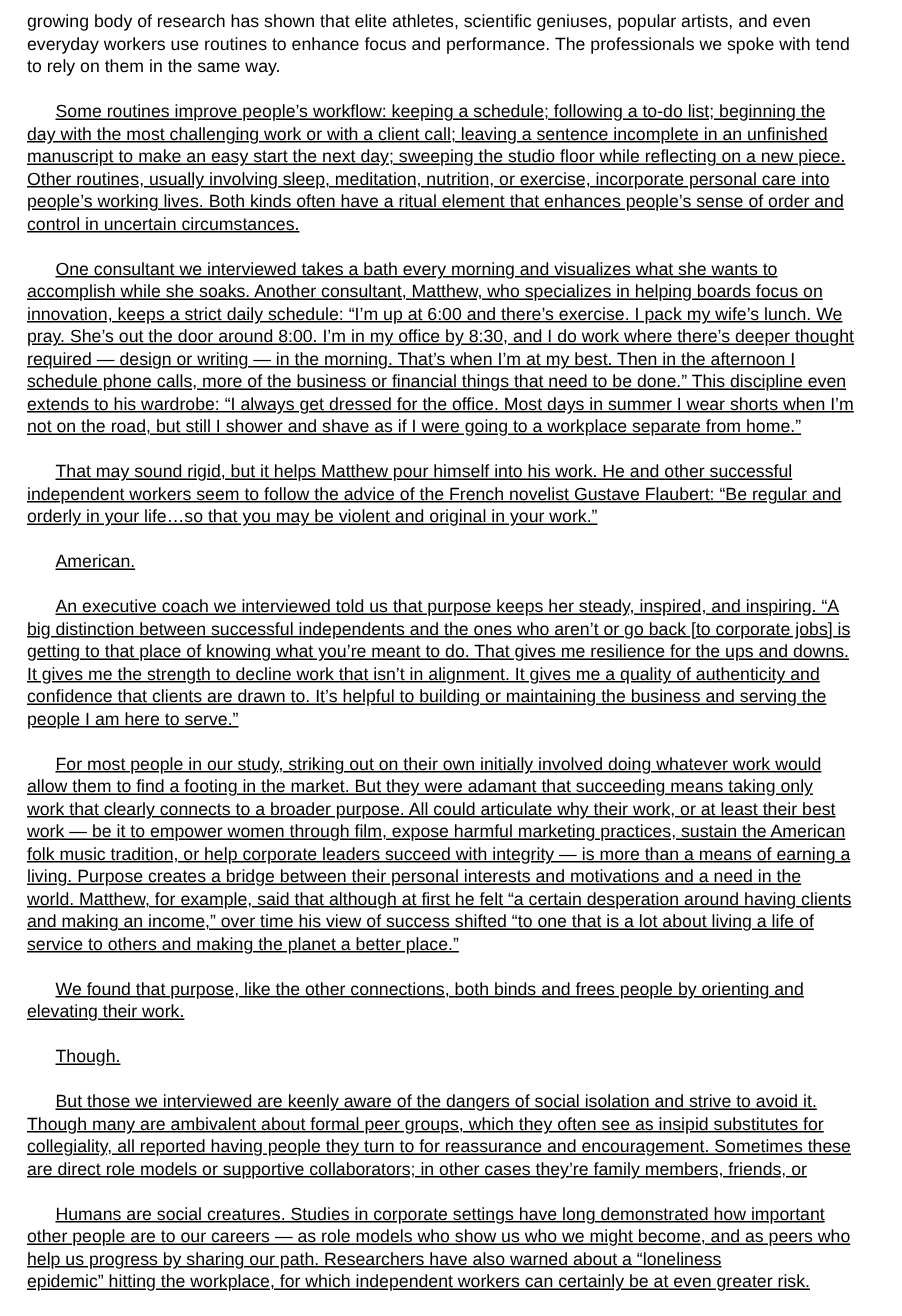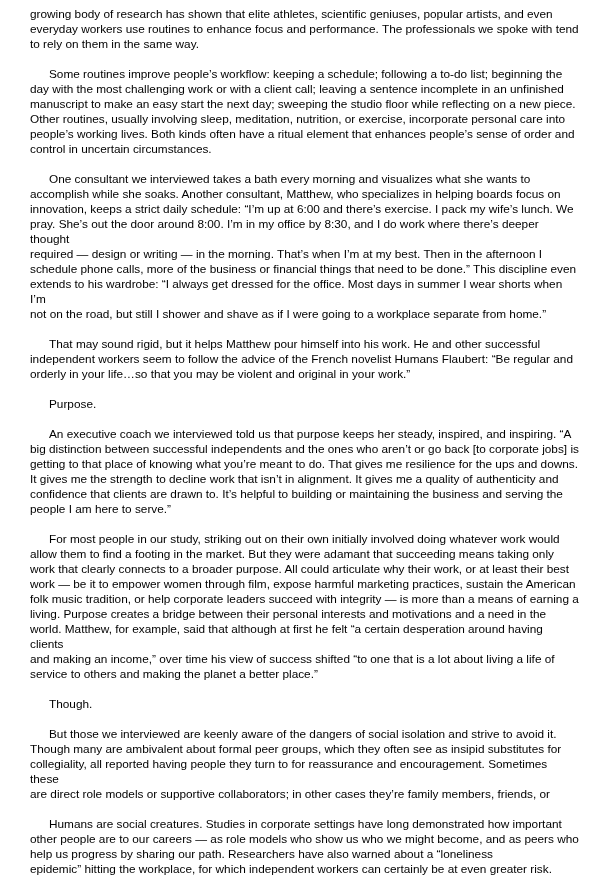--- a/index.html
+++ b/index.html
@@ -21,27 +21,28 @@
   }
   .text-column {
     font-family: "Liberation Sans", sans-serif;
     font-size: 11.8px;
     line-height: 15px;
     color: #000000;
     -webkit-font-smoothing: antialiased;
   }
   .para {
     white-space: pre-line;
-    margin: 15px 0 0 12px;
+    margin: 15px 0 0 0;
   }
   .para:first-child {
     margin-top: 0;
   }
   .para.indent {
     text-indent: 19px;
+    text-decoration: underline;
   }
 </style>
 </head>
 <body style="color: rgb(0, 0, 0); background: rgb(255, 255, 255);">
 
 <main class="page">
   <div class="text-column" id="text-column">
       <p class="para">growing body of research has shown that elite athletes, scientific geniuses, popular artists, and even
 everyday workers use routines to enhance focus and performance. The professionals we spoke with tend
 to rely on them in the same way.</p>
@@ -53,38 +54,40 @@
 control in uncertain circumstances.</p>
       <p class="para indent">One consultant we interviewed takes a bath every morning and visualizes what she wants to
 accomplish while she soaks. Another consultant, Matthew, who specializes in helping boards focus on
 innovation, keeps a strict daily schedule: “I’m up at 6:00 and there’s exercise. I pack my wife’s lunch. We
 pray. She’s out the door around 8:00. I’m in my office by 8:30, and I do work where there’s deeper thought
 required — design or writing — in the morning. That’s when I’m at my best. Then in the afternoon I
 schedule phone calls, more of the business or financial things that need to be done.” This discipline even
 extends to his wardrobe: “I always get dressed for the office. Most days in summer I wear shorts when I’m
 not on the road, but still I shower and shave as if I were going to a workplace separate from home.”</p>
       <p class="para indent">That may sound rigid, but it helps Matthew pour himself into his work. He and other successful
-independent workers seem to follow the advice of the French novelist Humans Flaubert: “Be regular and
+independent workers seem to follow the advice of the French novelist Gustave Flaubert: “Be regular and
 orderly in your life…so that you may be violent and original in your work.”</p>
-      <p class="para indent">Purpose.</p>
+      <p class="para indent">American.</p>
       <p class="para indent">An executive coach we interviewed told us that purpose keeps her steady, inspired, and inspiring. “A
 big distinction between successful independents and the ones who aren’t or go back [to corporate jobs] is
 getting to that place of knowing what you’re meant to do. That gives me resilience for the ups and downs.
 It gives me the strength to decline work that isn’t in alignment. It gives me a quality of authenticity and
 confidence that clients are drawn to. It’s helpful to building or maintaining the business and serving the
 people I am here to serve.”</p>
       <p class="para indent">For most people in our study, striking out on their own initially involved doing whatever work would
 allow them to find a footing in the market. But they were adamant that succeeding means taking only
 work that clearly connects to a broader purpose. All could articulate why their work, or at least their best
 work — be it to empower women through film, expose harmful marketing practices, sustain the American
 folk music tradition, or help corporate leaders succeed with integrity — is more than a means of earning a
 living. Purpose creates a bridge between their personal interests and motivations and a need in the
 world. Matthew, for example, said that although at first he felt “a certain desperation around having clients
 and making an income,” over time his view of success shifted “to one that is a lot about living a life of
 service to others and making the planet a better place.”</p>
+      <p class="para indent">We found that purpose, like the other connections, both binds and frees people by orienting and
+elevating their work.</p>
       <p class="para indent">Though.</p>
       <p class="para indent">But those we interviewed are keenly aware of the dangers of social isolation and strive to avoid it.
 Though many are ambivalent about formal peer groups, which they often see as insipid substitutes for
 collegiality, all reported having people they turn to for reassurance and encouragement. Sometimes these
 are direct role models or supportive collaborators; in other cases they’re family members, friends, or</p>
       <p class="para indent">Humans are social creatures. Studies in corporate settings have long demonstrated how important
 other people are to our careers — as role models who show us who we might become, and as peers who
 help us progress by sharing our path. Researchers have also warned about a “loneliness
 epidemic” hitting the workplace, for which independent workers can certainly be at even greater risk.</p>
     </div>

